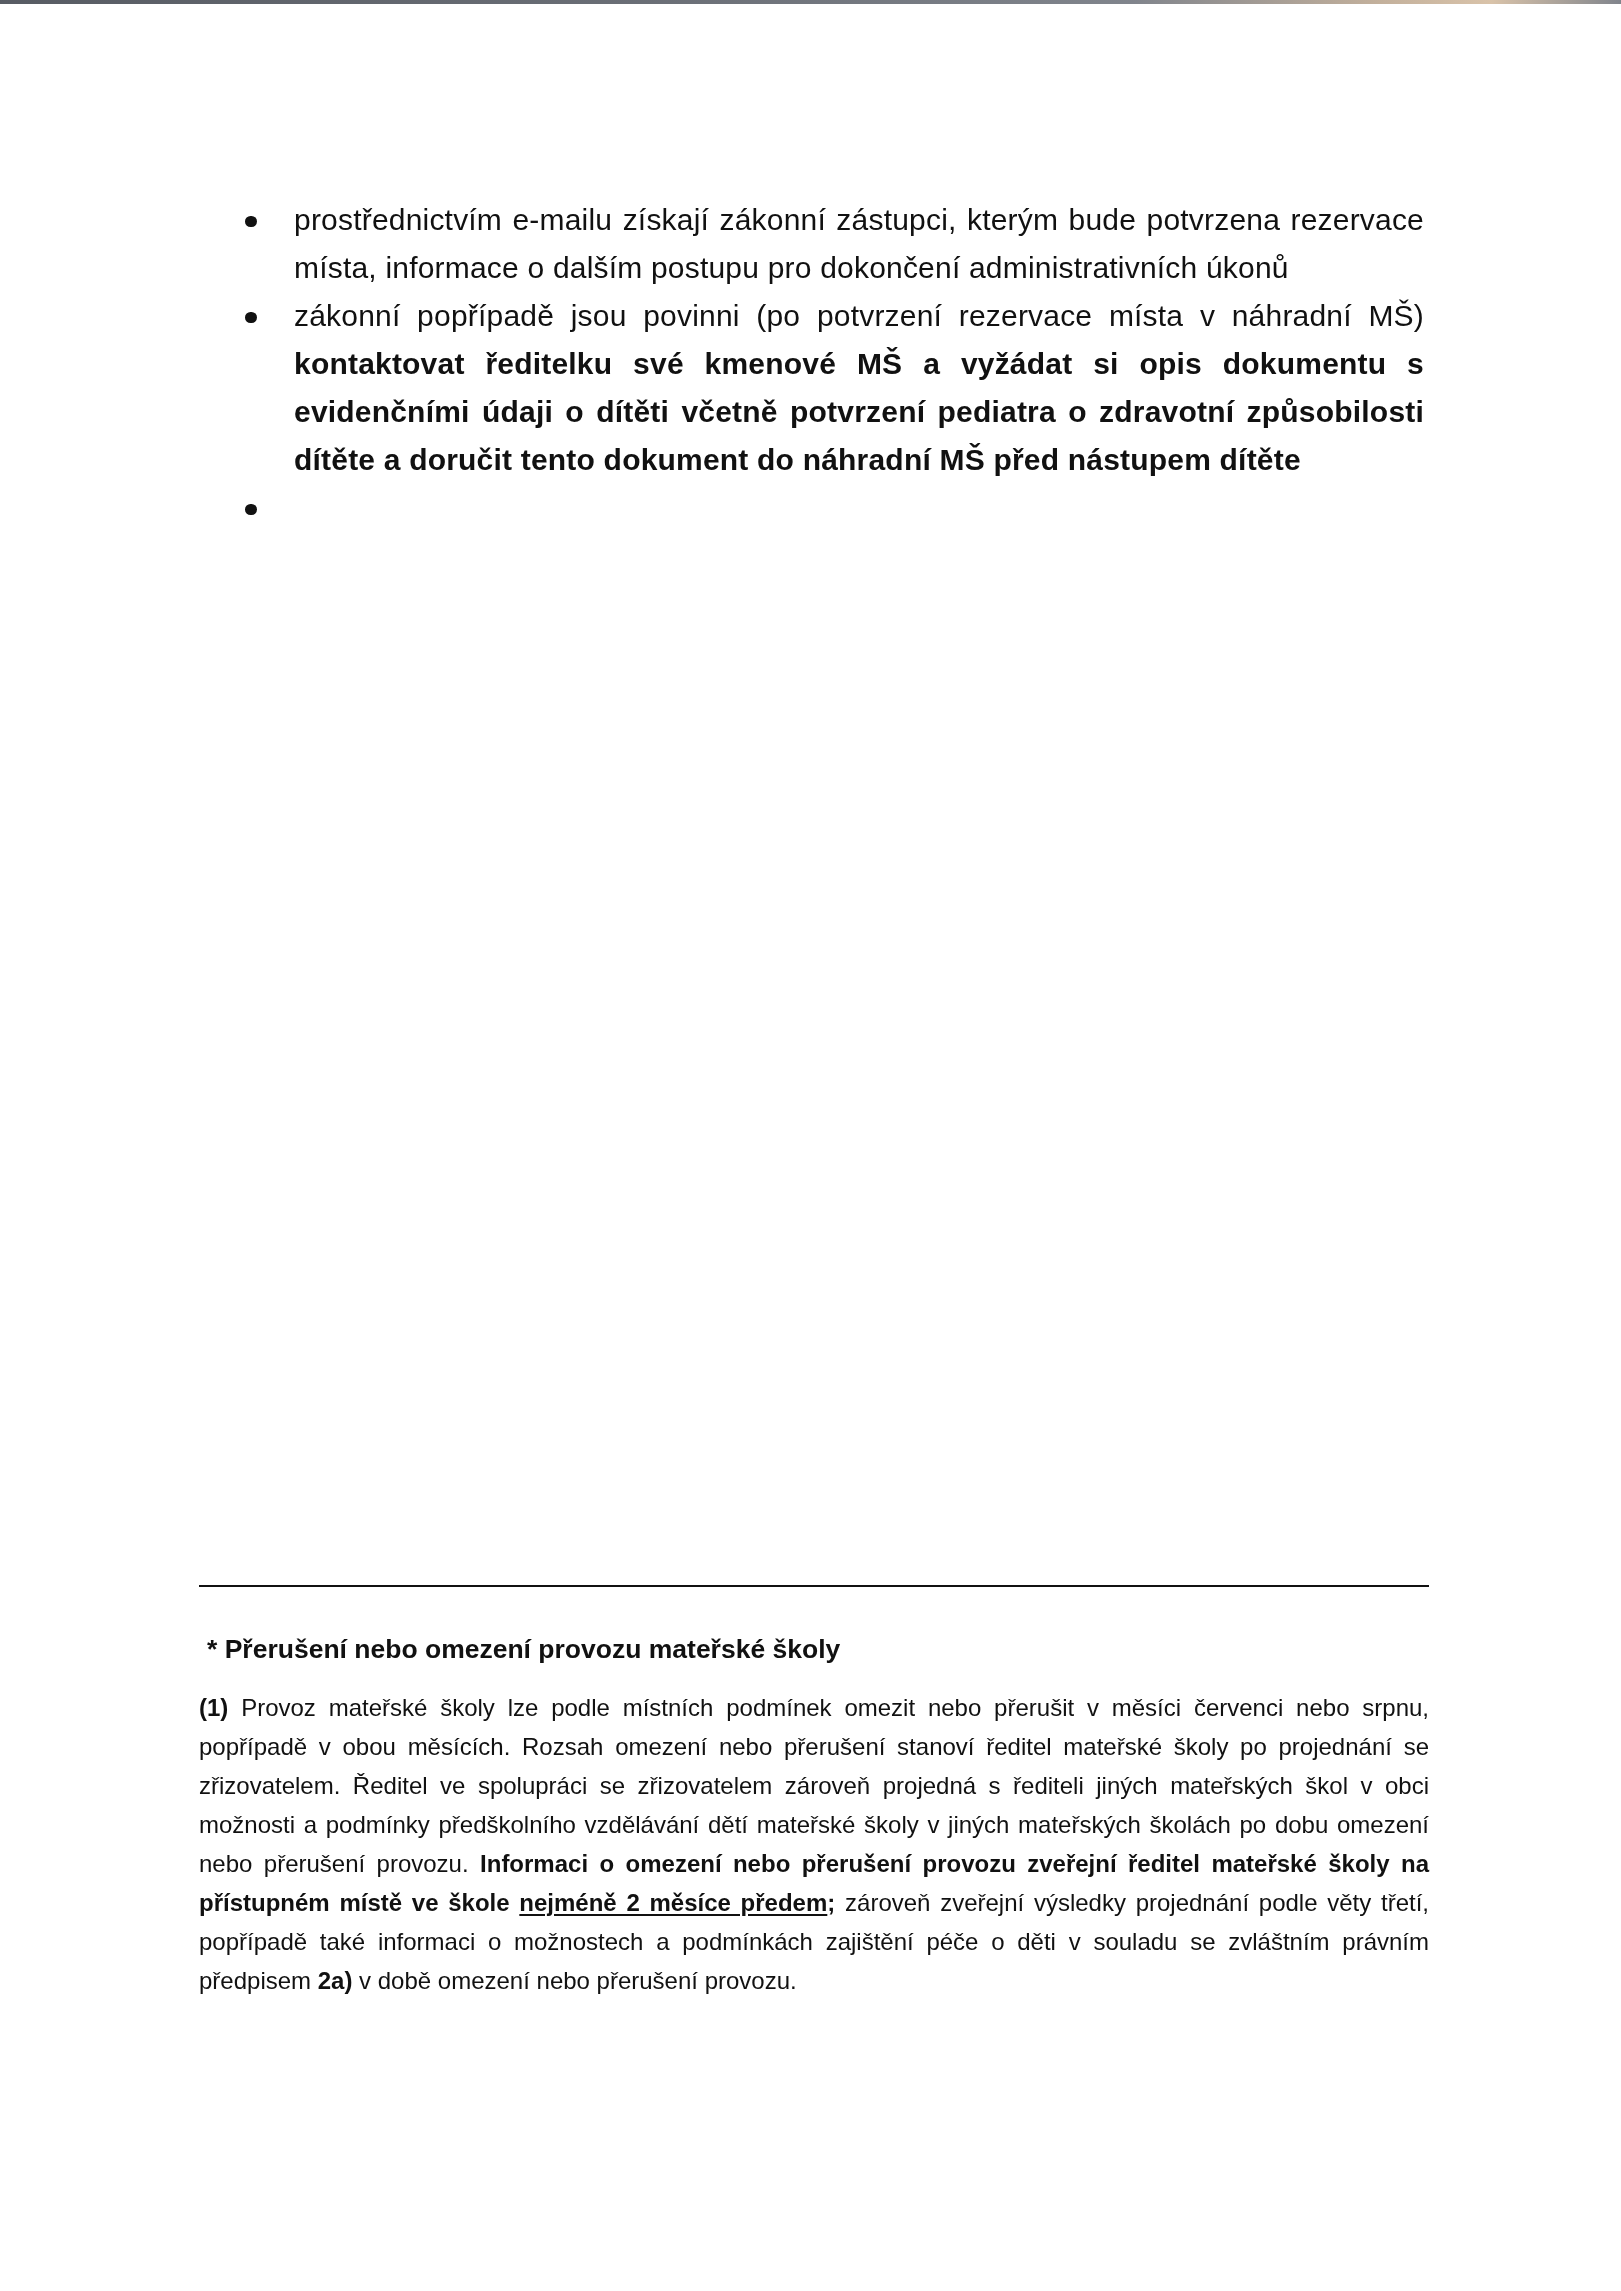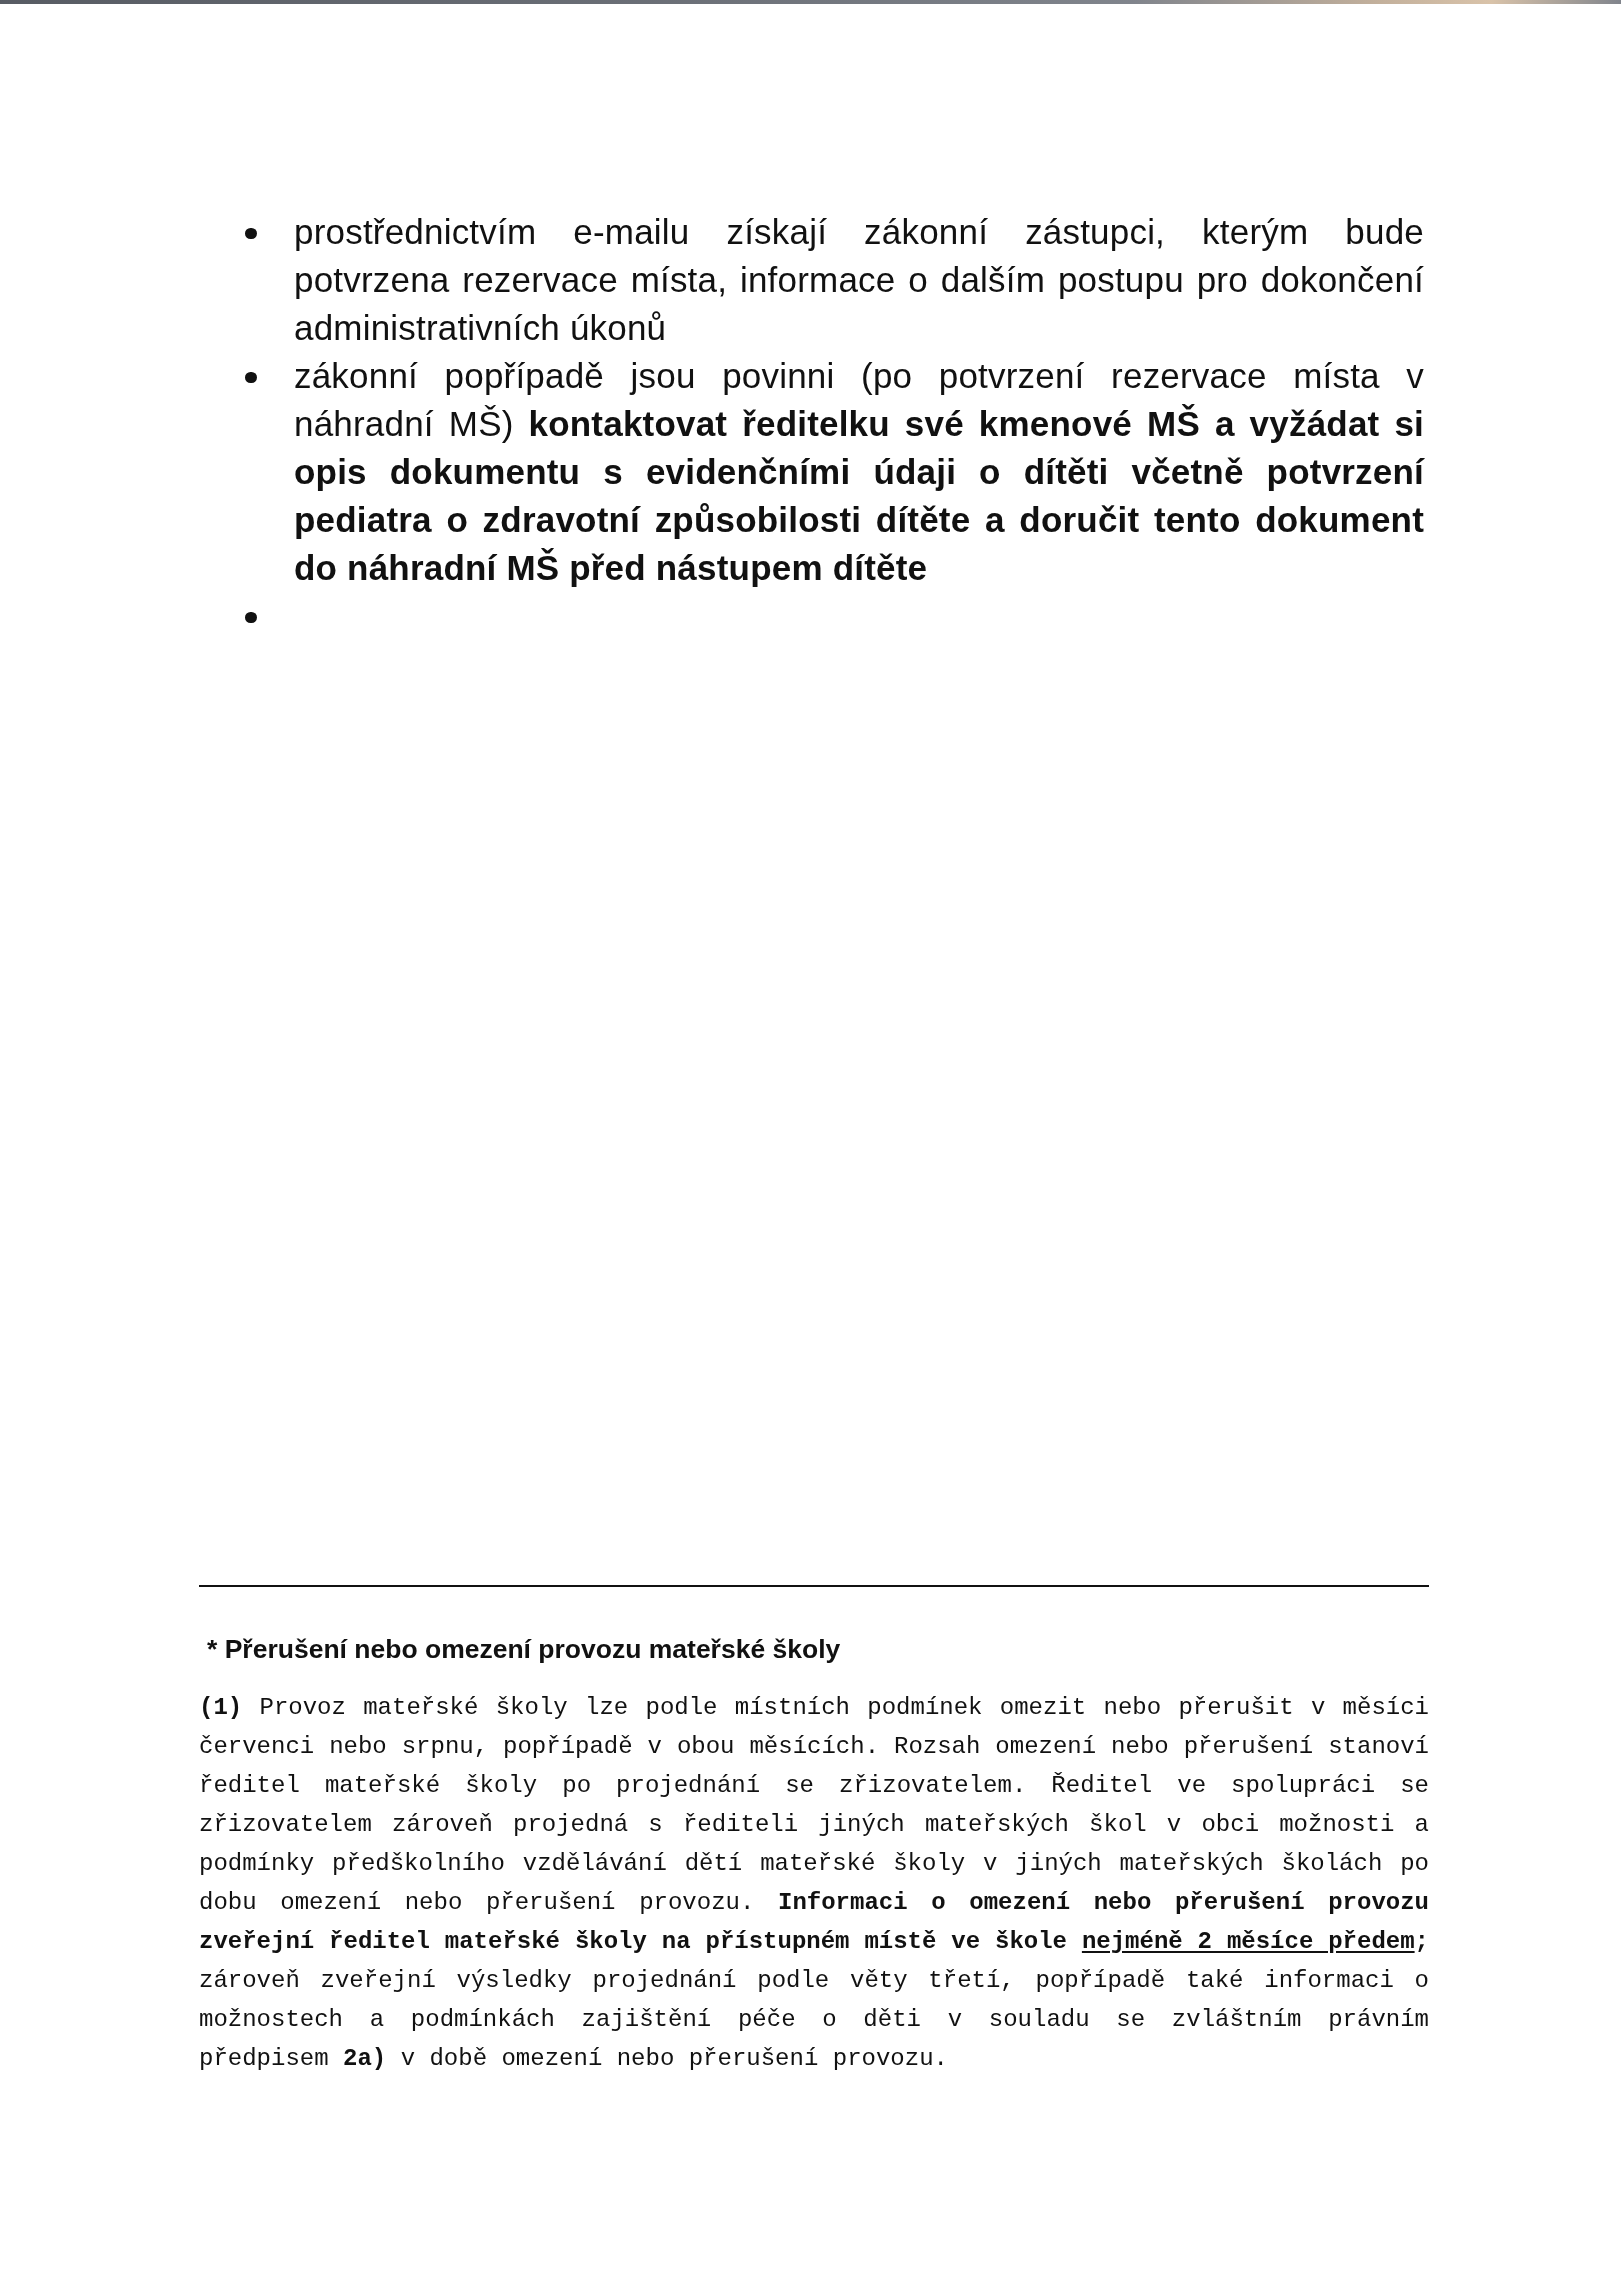--- a/index.html
+++ b/index.html
@@ -19,26 +19,26 @@
       position: absolute;
       left: 0; top: 0;
       width: 1621px;
       height: 3.9px;
       background: linear-gradient(90deg, #3a3f48 0%, #50555e 40%, #6a6f78 70%, #b8a28a 85%, #d2b89a 92%, #6a6f78 100%);
       opacity: 0.85;
     }
     .bullet-list {
       position: absolute;
       left: 243px;
-      top: 208px;
+      top: 196px;
       width: 1181px;
       margin: 0;
       padding: 0;
       list-style: none;
-      font-size: 35px;
+      font-size: 30px;
       line-height: 48px;
       text-align: justify;
       letter-spacing: 0.2px;
     }
     .bullet-item {
       position: relative;
       padding-left: 51px;
       margin: 0;
     }
     .bullet-dot {
@@ -73,21 +73,20 @@
     .footnote-body {
       position: absolute;
       left: 199px;
       top: 1688px;
       width: 1230px;
       font-size: 24px;
       line-height: 39px;
       text-align: justify;
       margin: 0;
       text-align-last: left;
-      font-family: Liberation Mono, monospace;
     }
     .footnote-body b { font-weight: bold; }
     .footnote-body u { text-decoration: underline; text-underline-offset: 2.9px; }
   </style>
 </head>
 <body>
 
 <div class="scan-edge"></div>
 
 <ul class="bullet-list">

